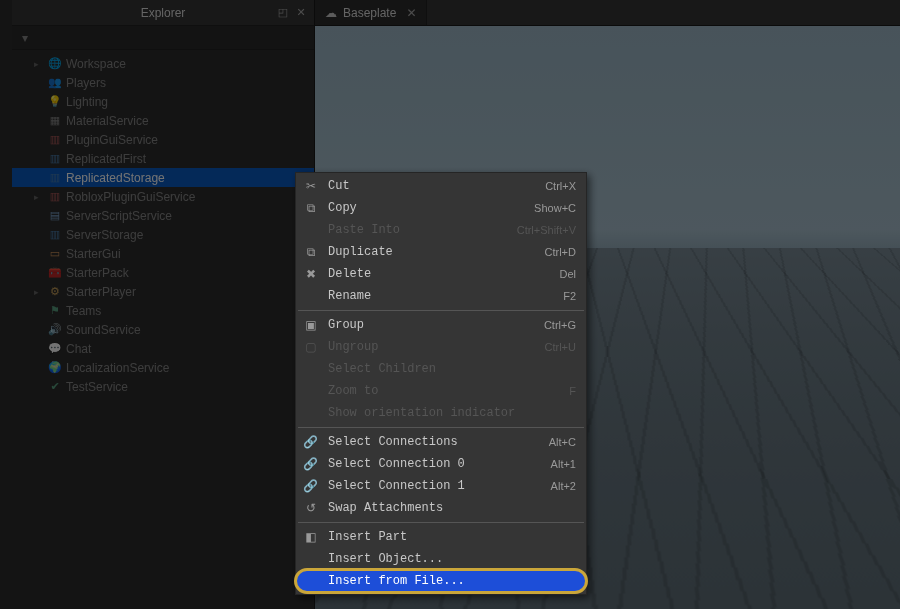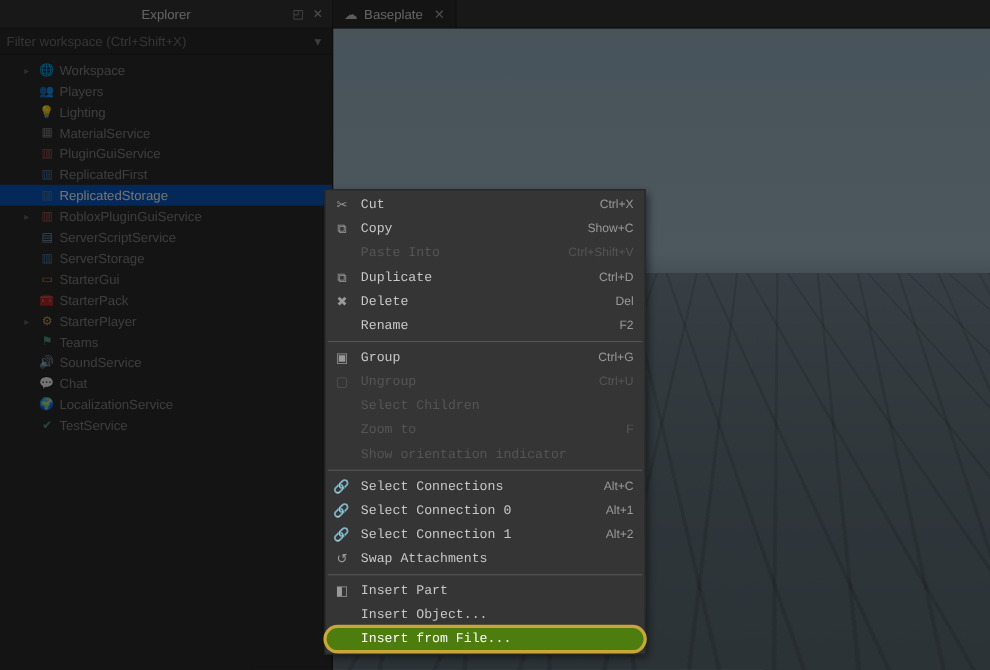--- a/index.html
+++ b/index.html
@@ -10,20 +10,21 @@
       color: #ccc;
       width: 900px;
       height: 609px;
       overflow: hidden;
       position: relative;
     }
     .app {
       display: flex;
       width: 100%;
       height: 100%;
+      padding-left: 12px;
     }
     
     .explorer {
       width: 303px;
       background: #2e2e2e;
       border-right: 1px solid #1a1a1a;
       display: flex;
       flex-direction: column;
     }
     .panel-header {
@@ -183,41 +184,40 @@
     .menu-item.disabled .mi-icon { color:#555; }
     .menu-item .mi-label { flex:1;font-family:Liberation Mono, monospace; }
     .menu-item .mi-shortcut { color:#999; font-size:11px; }
     .menu-item.disabled .mi-shortcut { color:#555; }
     .menu-sep {
       height: 1px;
       background: #555;
       margin: 3px 2px;
     }
     .menu-item.highlight {
-      background: #4d7c0f;
+      background: #1d4ed8;
       color: #fff;
       outline: 3px solid #caa63a;
       outline-offset: -1px;
       border-radius: 12px;
     }
   </style>
 </head>
 <body>
 
 <div class="app">
   <div class="explorer">
     <div class="panel-header">
       <span>Explorer</span>
       <div class="header-controls">
         <span class="header-icon-btn">◰</span>
         <span class="header-icon-btn">✕</span>
       </div>
     </div>
     <div class="filter-row">
-      <input class="filter-input" placeholder="Filter workspace (Ctrl+Shift+X)" style="">
       <span class="dropdown-arrow">▾</span>
     </div>
     <div class="tree" id="tree">
         <div class="tree-item level2">
           <span class="expand">▸</span>
           <span class="icon" style="color: rgb(58, 160, 208);">🌐</span>
           <span class="label">Workspace</span>
         </div>
         <div class="tree-item level2">
           <span class="expand"></span>

